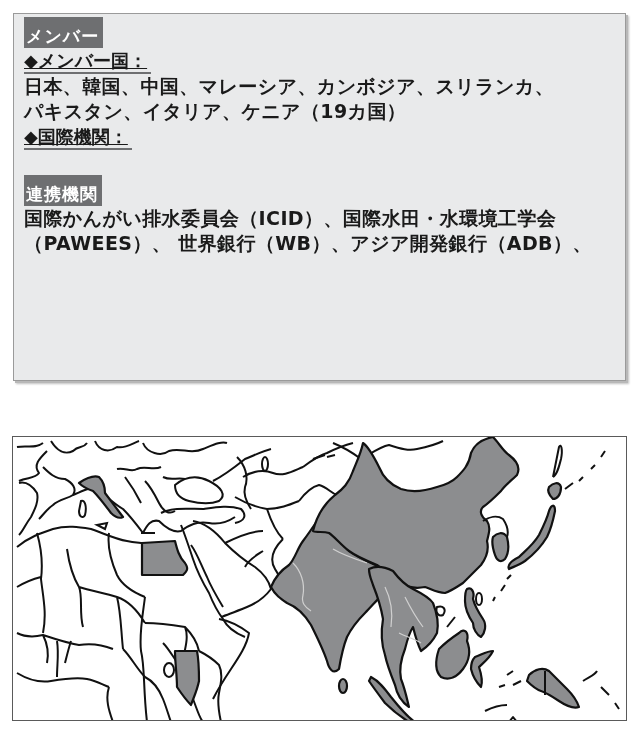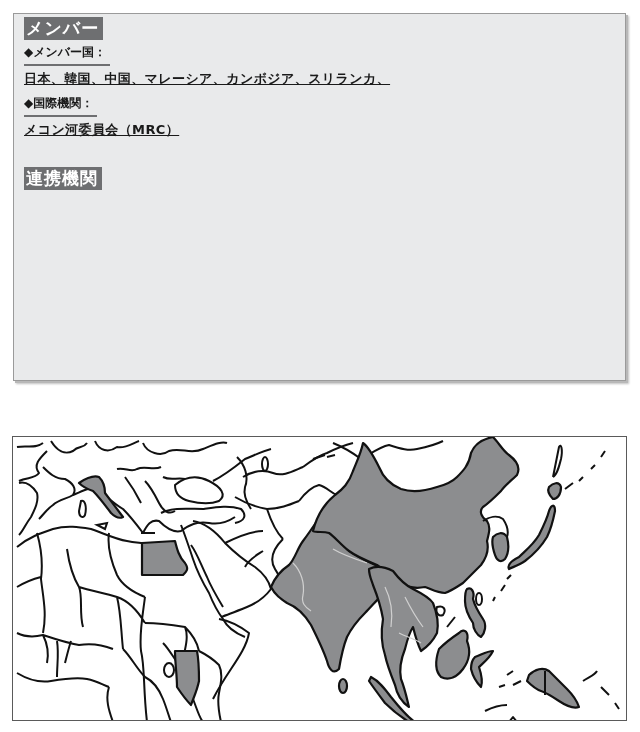--- a/index.html
+++ b/index.html
@@ -7,31 +7,30 @@
          font-family:"DejaVu Sans", "Liberation Sans", sans-serif; color:#1a1a1a; }
 
   .info-box {
     position:absolute; left:13px; top:13px; width:613px; height:368px;
     background:#e9eaeb; border:1px solid #9a9a9a;
     box-shadow: 2px 2px 0 #b8b8b8, 3px 3px 2px rgba(0,0,0,0.25);
     box-sizing:border-box; padding:3px 0 0 10px;
   }
   .tag {
     display:inline-block; background:#6e6f71; color:#ffffff;
-    font-weight:bold; font-size:17px; line-height:23px; padding:0 4px 0 2px;
+    font-weight:bold; font-size:17px; line-height:23px; padding:8px 4px 0 2px;
     letter-spacing:1px;
   }
   .subhead {
-    display:inline-block; font-weight:bold; font-size:12px; line-height:23px;
-    border-bottom:2px solid #6e6f71; padding-right:4px; margin-top:1px;
+    display:inline-block; font-weight:bold; font-size:18px; line-height:23px;
+    border-bottom:2px solid #6e6f71; padding-right:4px; margin-top:1px;text-decoration:underline;
   }
   .body-line {
-    font-weight:bold; font-size:13px; line-height:25px; white-space:nowrap;
+    font-weight:bold; font-size:19px; line-height:25px; white-space:nowrap;
     letter-spacing:0.4px;
-    text-decoration:underline;
   }
   .spacer { height:25px; }
   .row { display:block; }
 
   .map-box {
     position:absolute; left:12px; top:436px; width:615px; height:285px;
     border:1px solid #5a5a5a; box-sizing:border-box; background:#fff;
     overflow:hidden;
   }
   .map-box svg { position:absolute; left:0; top:0; }
@@ -40,24 +39,26 @@
   .bline { fill:none; stroke:#111; stroke-width:2; stroke-linejoin:round; }
   .isle { fill:#fff; stroke:#111; stroke-width:2; }
 </style>
 </head>
 <body>
 
 <div class="info-box">
   <span class="tag">メンバー</span>
   <div class="row"><span class="subhead">◆メンバー国：</span></div>
   <div class="body-line">日本、韓国、中国、マレーシア、カンボジア、スリランカ、</div>
+  <div class="body-line">パキスタン、イタリア、ケニア（19カ国）</div>
   <div class="row"><span class="subhead">◆国際機関：</span></div>
-  <div class="body-line">メコン河委員会（MRC）</div>
   <div class="spacer"></div>
   <span class="tag">連携機関</span>
+  <div class="body-line">国際かんがい排水委員会（ICID）、国際水田・水環境工学会</div>
+  <div class="body-line">（PAWEES）、 世界銀行（WB）、アジア開発銀行（ADB）、</div>
 </div>
 
 <div class="map-box">
   <svg width="615" height="285" viewBox="0 0 615 285">
 
     <path class="bline" d="M4,10 C14,8 22,12 30,6 M34,14 C26,22 20,28 26,36 C22,42 14,40 6,44 M38,4 C44,14 52,18 60,14 C66,8 70,12 74,6 M82,4 C86,14 96,16 104,10 C112,12 120,6 126,4 M130,6 C134,16 148,20 156,14 C168,10 178,18 190,12 C200,8 208,4 214,6"></path>
     <path class="bline" d="M6,46 C14,44 20,50 24,56 C26,64 22,72 18,80 C12,88 10,94 6,98"></path>
     <path class="bline" d="M30,30 C36,36 42,42 52,42 C60,46 64,52 60,58 C54,62 46,62 40,68 C34,72 30,78 26,82"></path>
     <path class="bline" d="M60,58 C70,54 76,50 84,52 C92,58 100,66 110,72 C118,80 124,88 130,96 M130,96 C134,88 138,82 146,84 C152,90 160,96 168,94 C176,88 184,84 196,86 C206,88 216,84 222,80"></path>
     <path class="bline" d="M104,32 C112,30 118,36 124,32 C132,28 140,34 148,30 M112,40 C118,48 124,58 128,66 M132,44 C138,50 142,58 146,66 C150,74 156,78 162,74 M150,40 C158,44 164,40 172,42"></path>

